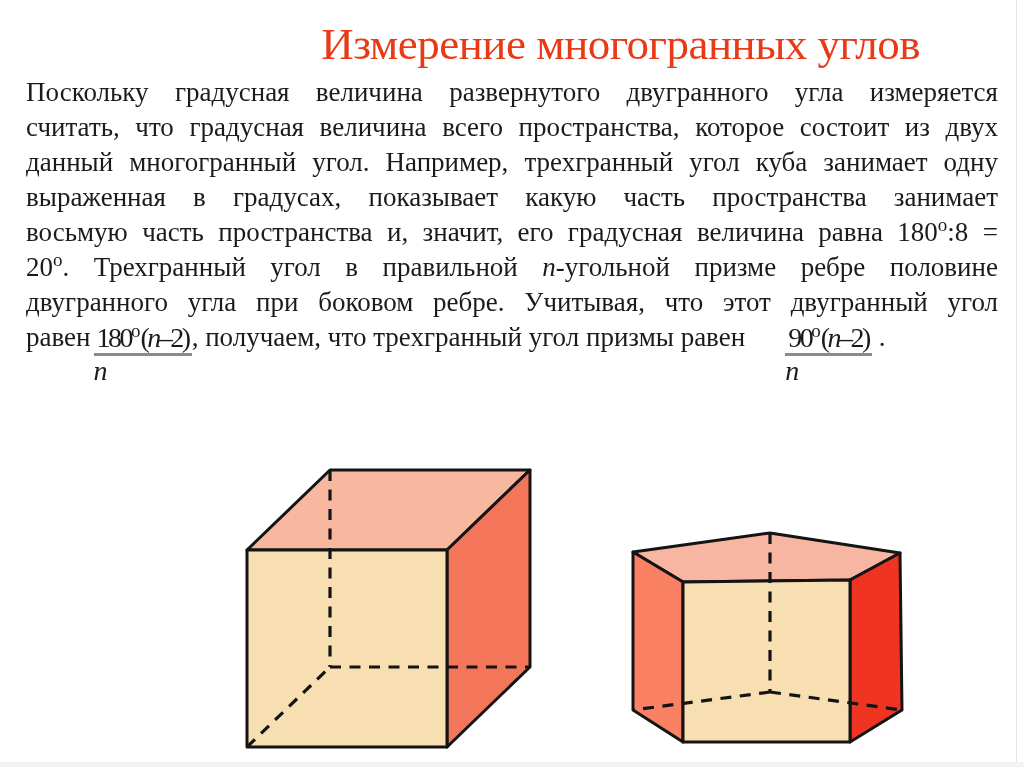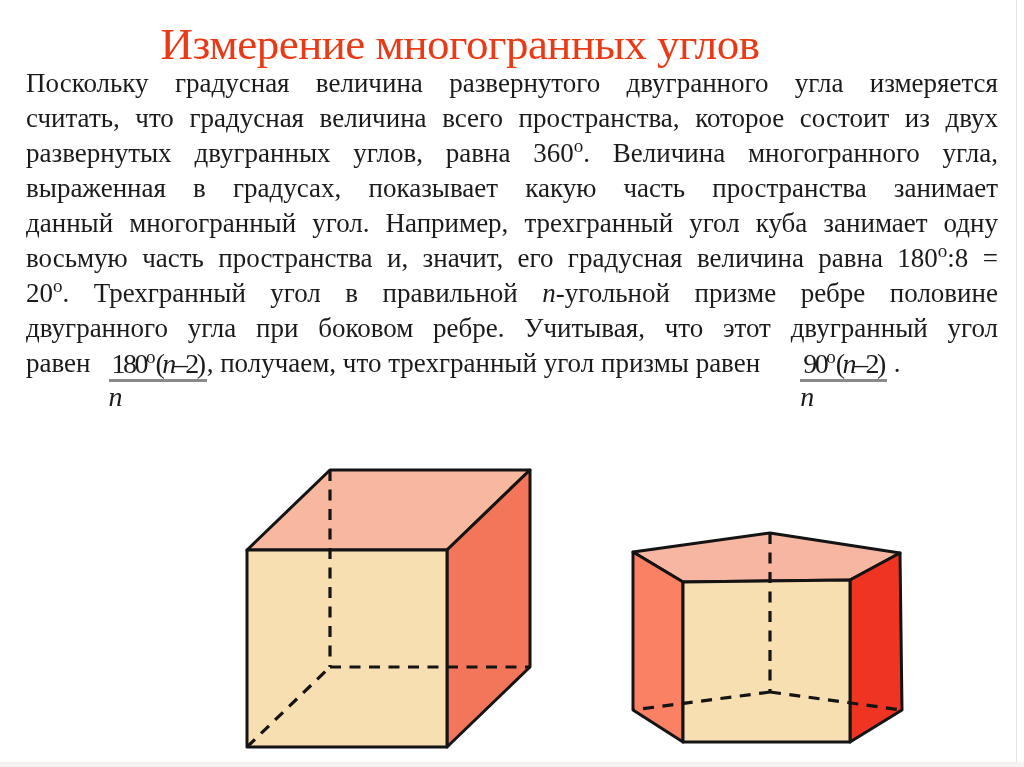--- a/index.html
+++ b/index.html
@@ -12,25 +12,25 @@
   .frame {
     position:absolute; left:2px; top:0; right:7px; bottom:4px;
     border-right:1px solid #e7e5e2; border-bottom:1px solid #e7e5e2;
     pointer-events:none;
   }
   .bottom-strip {
     position:absolute; left:0; right:0; bottom:0; height:5px; background:#f4f3f1;
   }
   .title {
     position:absolute; left:0; top:18px; width:920px;
-    text-align:center; font-size:45px; line-height:52px;
+    text-align:right; font-size:45px; line-height:52px;
     letter-spacing:-0.5px; white-space:nowrap;
   }
   .body-text {
-    position:absolute; left:26px; top:66px; width:972px;
+    position:absolute; left:26px; top:75px; width:972px;
     font-size:27px; color:#1b1b1b;
   }
   .bline {
     height:35px; line-height:35px;
     text-align:justify; text-align-last:justify;
     white-space:nowrap;
   }
   .bline-last {
     line-height:35px; white-space:nowrap; text-align:left; text-align-last:left;
   }
@@ -38,36 +38,35 @@
   i { font-style:italic; }
   .frac {
     display:inline-block; text-align:center; vertical-align:-34px;
     line-height:30px; font-size:28px;
   }
   .frac .num {
     display:block; letter-spacing:-2.5px; padding:0 3px 0 3px;
     border-bottom:3px solid #8a8a8a;
   }
   .frac .den { display:block; font-style:italic; letter-spacing:0; }
-  .frac1 { margin-left:18px; }
+  .frac1 { margin-left:3px; }
   .frac2 { margin-left:40px; }
   .after-f2 { margin-left:7px; }
   .fig { position:absolute; }
 </style>
 </head>
 <body>
 
 <div class="title" style="color:#E93A15;">Измерение многогранных углов</div>
 
 <div class="body-text">
   <div class="bline"><span>Поскольку градусная величина развернутого двугранного угла измеряется</span></div>
   <div class="bline"><span>считать, что градусная величина всего пространства, которое состоит из двух</span></div>
-  <div class="bline"><span>развернутых двугранных углов, равна 360</span><sup class="deg">о</sup><span>. Величина многогранного угла,</span></div>
+  <div class="bline"><span>данный многогранный угол. Например, трехгранный угол куба занимает одну</span></div>
   <div class="bline"><span>выраженная в градусах, показывает какую часть пространства занимает</span></div>
-  <div class="bline"><span>данный многогранный угол. Например, трехгранный угол куба занимает одну</span></div>
   <div class="bline"><span>восьмую часть пространства и, значит, его градусная величина равна 180</span><sup class="deg">о</sup><span>:8 =</span></div>
   <div class="bline"><span>20</span><sup class="deg">о</sup><span>. Трехгранный угол в правильной </span><i>n</i><span>-угольной призме ребре половине</span></div>
   <div class="bline"><span>двугранного угла при боковом ребре. Учитывая, что этот двугранный угол</span></div>
   <div class="bline-last"><span>равен</span><span class="frac frac1"><span class="num"><span>180</span><sup class="deg">о</sup><span>(</span><i>n</i><span>–2)</span></span><span class="den">n</span></span><span>, получаем, что трехгранный угол призмы равен</span><span class="frac frac2"><span class="num"><span>90</span><sup class="deg">о</sup><span>(</span><i>n</i><span>–2)</span></span><span class="den">n</span></span><span class="after-f2">.</span></div>
 </div>
 
 <svg class="fig" style="left:240px; top:460px;" width="300" height="300" viewBox="0 0 300 300">
   <g stroke-width="3" stroke-linejoin="round" stroke="#141414">
     <polygon points="7,90 90,10 290,10 207,90" fill="#F8B79F"></polygon>
     <polygon points="207,90 290,10 290,207 207,287" fill="#F4765A"></polygon>

